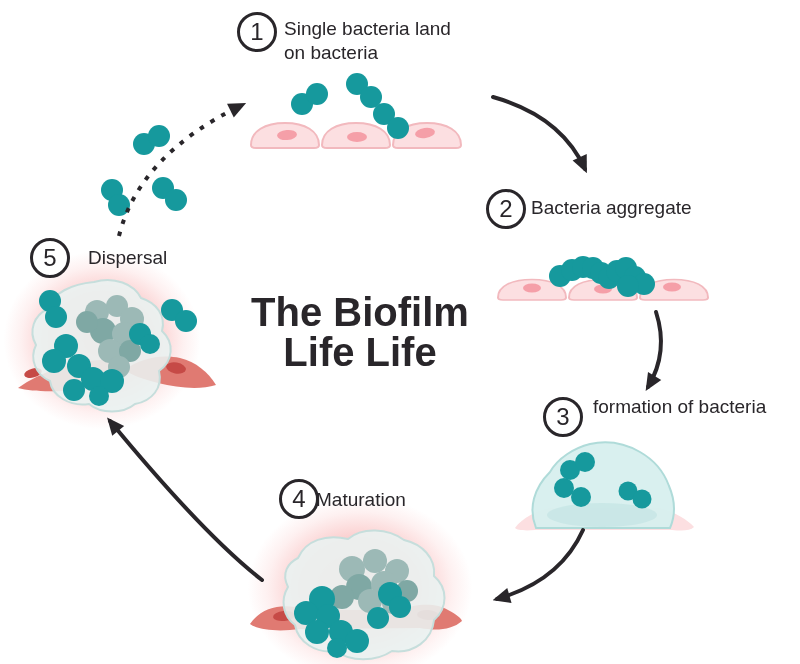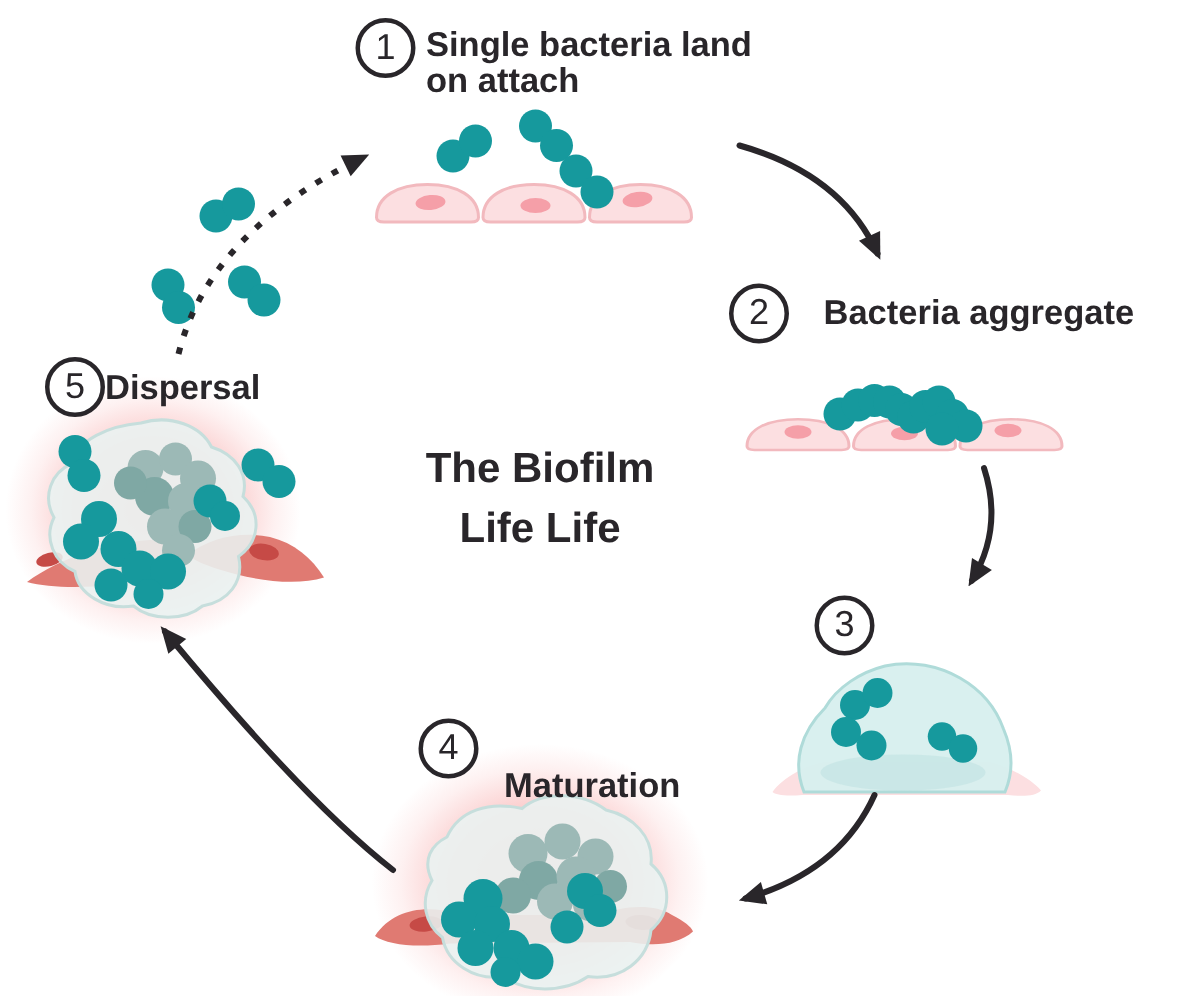--- a/index.html
+++ b/index.html
@@ -32,26 +32,26 @@
 
   
   .badge{
     position:absolute;width:40px;height:40px;box-sizing:border-box;
     border:3px solid var(--ink);border-radius:50%;background:#fff;
     display:flex;align-items:center;justify-content:center;
     font-size:24px;font-weight:500;color:var(--ink);line-height:1;
   }
   
   .stage-label{
-    position:absolute;font-size:23px;line-height:24px;font-weight:700;
+    position:absolute;font-size:19px;line-height:24px;font-weight:400;
     color:var(--ink);white-space:nowrap;
   }
   .diagram-title{
     position:absolute;left:230px;top:292px;width:260px;text-align:center;
-    font-size:28px;line-height:40px;font-weight:700;color:var(--ink);
+    font-size:40px;line-height:40px;font-weight:700;color:var(--ink);
   }
 </style>
 </head>
 <body>
 
 <div class="stage-wrap">
 
   <svg width="800" height="664" viewBox="0 0 800 664">
     <defs>
       <path id="epcell" d="M1,25 C1,11 15,3 35,3 C55,3 69,11 69,25 C69,27.5 67,28 64,28 L6,28 C3,28 1,27.5 1,25 Z"></path>
@@ -222,47 +222,48 @@
     <path class="arrow" d="M583,530 Q560,581 497,599" marker-end="url(#ah)"></path>
     <path class="arrow" d="M262,580 Q204,535 110,421" marker-end="url(#ah)"></path>
     <path class="arrow dashed" d="M119,236 Q139,155 242,105" marker-end="url(#ah)"></path>
   </svg>
 
   <div class="badge" style="left:237px;top:12px;">
       <span>1</span>
     </div>
   <div class="stage-label" style="left:284px;top:17px;">
     <div>Single bacteria land</div>
-    <div>on attach</div>
+    <div>on bacteria</div>
   </div>
 
   <div class="badge" style="left:486px;top:189px;">
       <span>2</span>
     </div>
-  <div class="stage-label" style="left:531px;top:196px;margin-left:18px;">
+  <div class="stage-label" style="left:531px;top:196px;">
     <div>Bacteria aggregate</div>
   </div>
 
   <div class="badge" style="left:543px;top:397px;">
       <span>3</span>
     </div>
   <div class="stage-label" style="left:593px;top:395px;">
+    <div>formation of bacteria</div>
   </div>
 
   <div class="badge" style="left:279px;top:479px;">
       <span>4</span>
     </div>
-  <div class="stage-label" style="left:336px;top:488px;margin-top:23px;">
+  <div class="stage-label" style="left:316px;top:488px;">
     <div>Maturation</div>
   </div>
 
   <div class="badge" style="left:30px;top:238px;">
       <span>5</span>
     </div>
-  <div class="stage-label" style="left:70px;top:246px;text-align:center;">
+  <div class="stage-label" style="left:88px;top:246px;text-align:center;">
     <div>Dispersal</div>
   </div>
 
   <div class="diagram-title">
     <div>The Biofilm</div>
     <div>Life Life</div>
   </div>
 
 </div>
 

